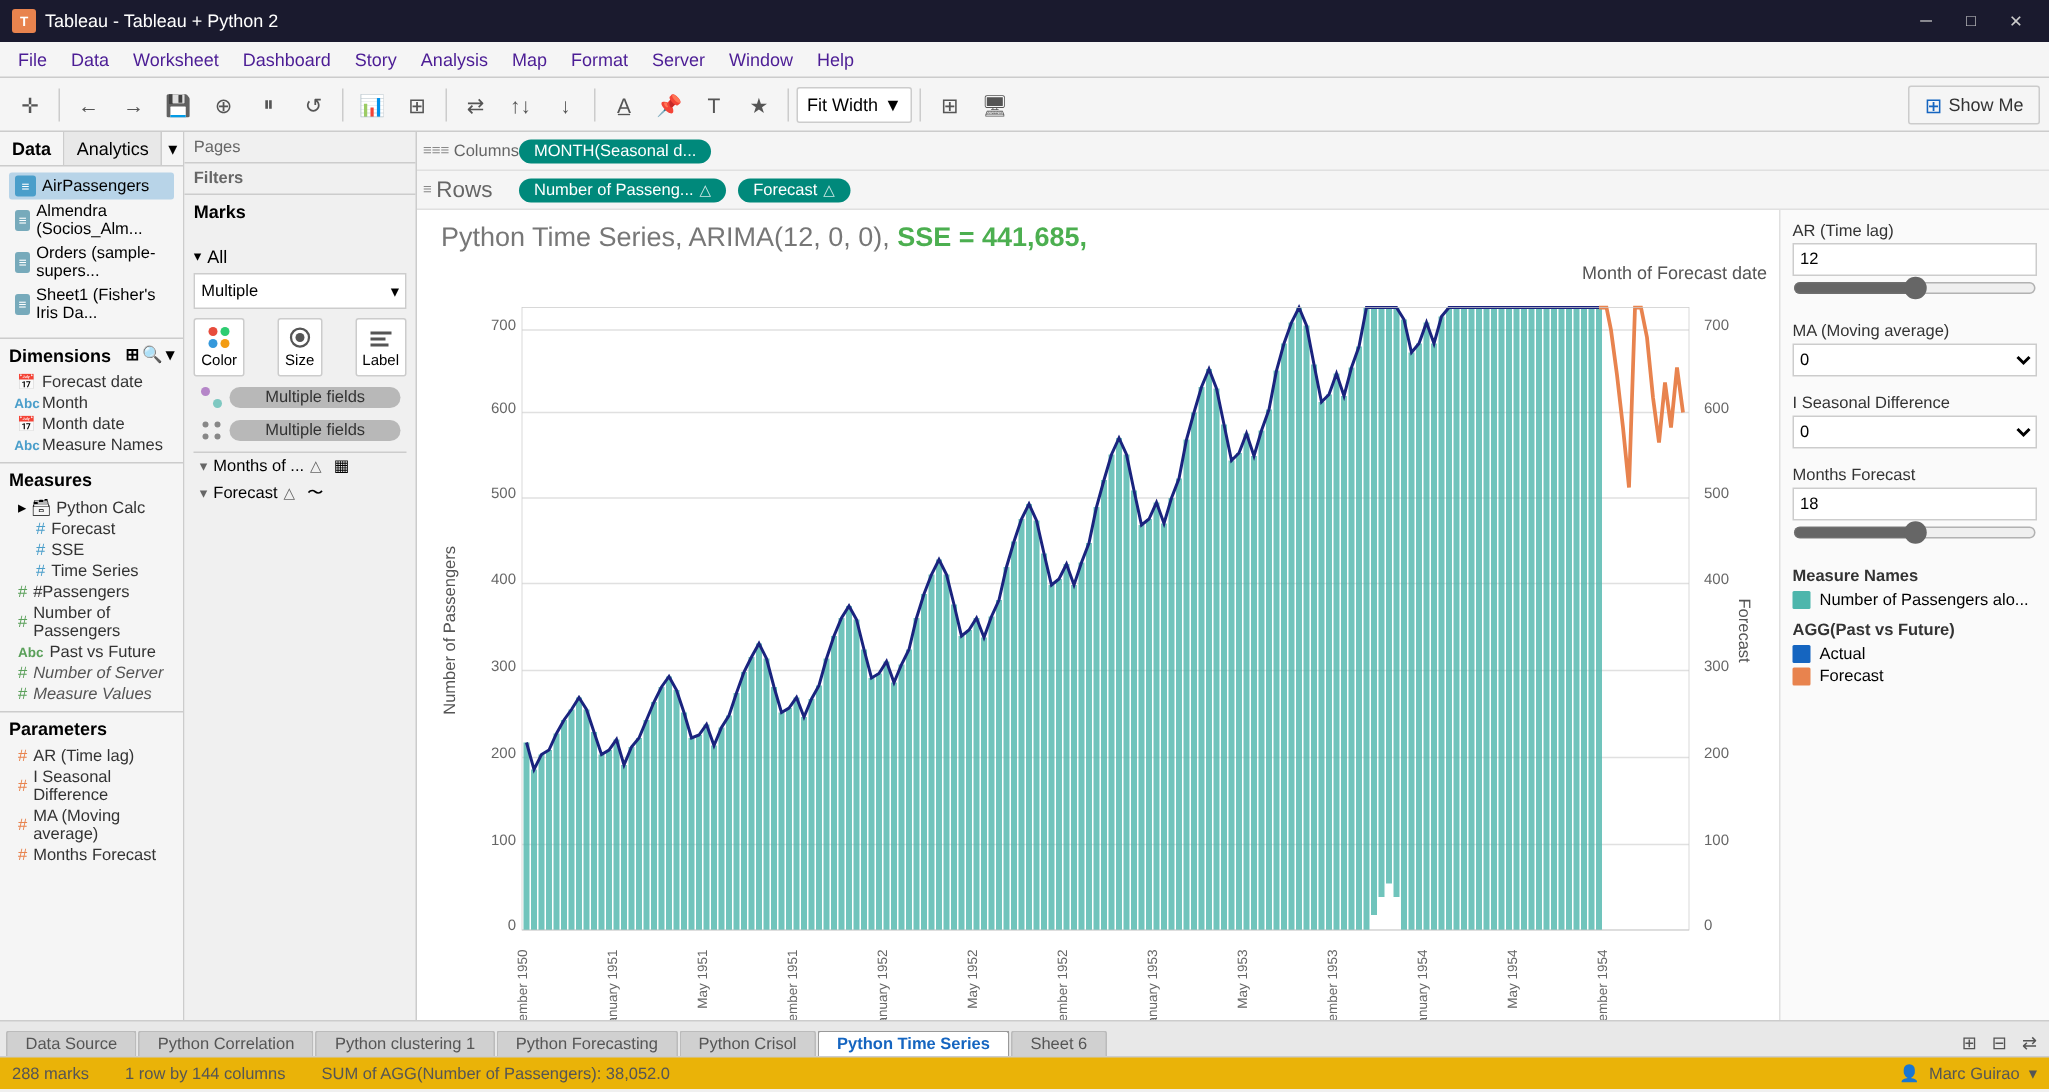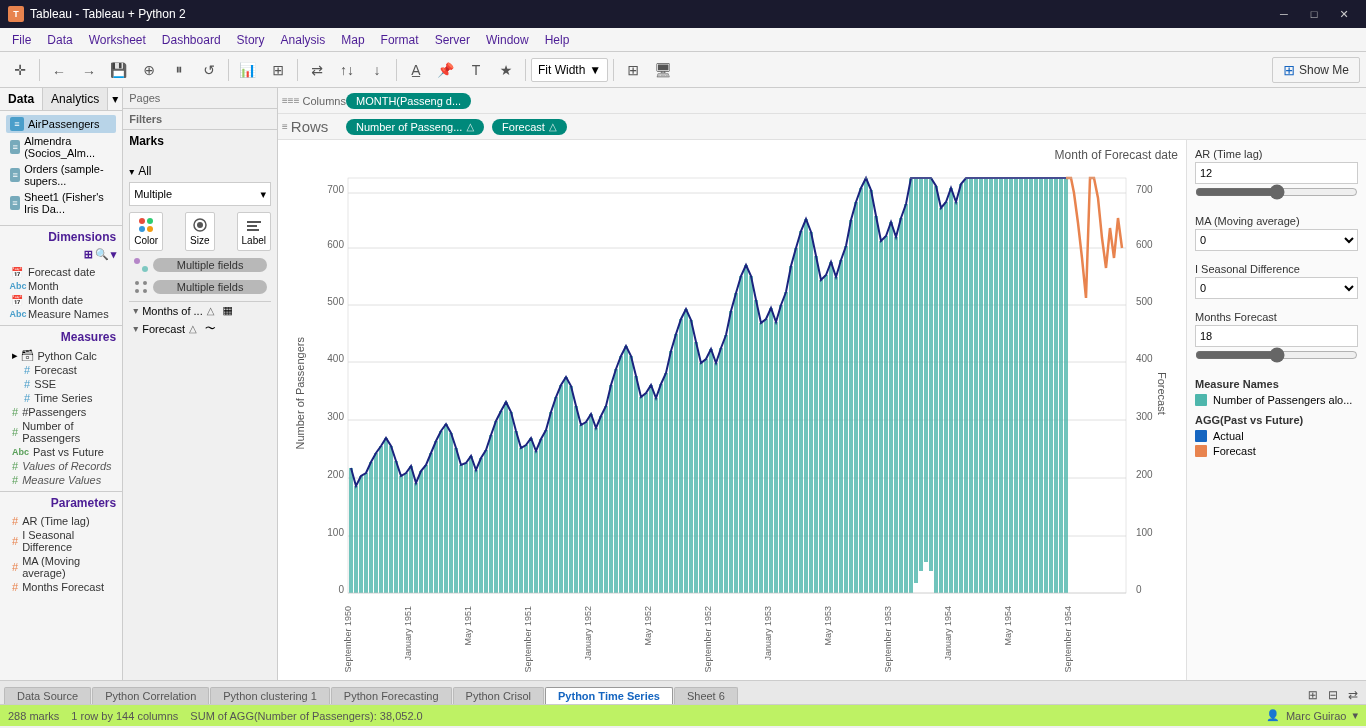--- a/index.html
+++ b/index.html
@@ -33,21 +33,21 @@
     .panel-tab.active { background: #f5f5f5; font-weight: bold; }
     .panel-tab-arrow { padding: 4px; cursor: pointer; }
 
     .data-source-section { padding: 4px 6px; }
     .ds-item { display: flex; align-items: center; gap: 4px; padding: 2px 4px; font-size: 11px; cursor: pointer; border-radius: 2px; }
     .ds-item.active { background: #b8d4e8; }
     .ds-icon { width: 14px; height: 14px; border-radius: 2px; display: flex; align-items: center; justify-content: center; font-size: 9px; color: white; }
     .ds-icon.db { background: #4a9eca; }
     .ds-icon.table { background: #7ab; }
 
-    .section-header { padding: 4px 6px; font-weight: bold; font-size: 12px; color: #4c1d95; display: flex; align-items: flex-end; gap: 4px; border-top: 1px solid #ccc; margin-top: 4px; flex-direction: column; }
+    .section-header { padding: 4px 6px; font-weight: bold; font-size: 12px; color: #000000; display: flex; align-items: flex-start; gap: 4px; border-top: 1px solid #ccc; margin-top: 4px; }
     .section-header-icons { margin-left: auto; display: flex; gap: 2px; }
     .field-item { display: flex; align-items: center; gap: 4px; padding: 1px 6px 1px 12px; font-size: 11px; cursor: pointer; }
     .field-icon { width: 12px; height: 12px; display: flex; align-items: center; justify-content: center; font-size: 10px; }
     .field-icon.blue { color: #4a9eca; }
     .field-name { font-size: 11px; color: #333; }
     .field-name.italic { font-style: italic; color: #555; }
 
     .sub-item { padding-left: 24px; }
 
     
@@ -94,21 +94,21 @@
     .legend-color { width: 12px; height: 12px; border-radius: 1px; }
 
     
     .tabs-bar { height: 24px; background: #e8e8e8; display: flex; align-items: flex-end; border-top: 1px solid #ccc; padding-left: 4px; }
     .sheet-tab { padding: 2px 12px; font-size: 11px; cursor: pointer; background: #d0d0d0; border: 1px solid #bbb; border-bottom: none; border-radius: 2px 2px 0 0; margin-right: 1px; color: #555; }
     .sheet-tab.active { background: white; color: #1565c0; font-weight: bold; border-color: #999; }
     .tab-icons { margin-left: auto; display: flex; align-items: center; gap: 2px; padding-right: 4px; }
     .tab-icon-btn { padding: 2px 4px; cursor: pointer; font-size: 12px; color: #555; }
 
     
-    .status-bar { height: 22px; background: #bef264; border-top: 1px solid #ccc; display: flex; align-items: center; padding: 0 8px; font-size: 11px; color: #555; gap: 12px; }
+    .status-bar { height: 22px; background: #eab308; border-top: 1px solid #ccc; display: flex; align-items: center; padding: 0 8px; font-size: 11px; color: #555; gap: 24px; }
     .status-right { margin-left: auto; display: flex; align-items: center; gap: 6px; }
 
     .x-axis-title { text-align: right; font-size: 12px; color: #555; margin-bottom: 16px; }
   </style>
 </head>
 <body>
 
 <div class="title-bar">
   <div class="title-bar-left">
     <div class="title-bar-icon">T</div>
@@ -252,21 +252,21 @@
     <div class="field-item">
       <span style="color:#5aa05a; font-size:11px;">#</span>
       <span class="field-name">Number of Passengers</span>
     </div>
     <div class="field-item">
       <span style="font-size:9px; font-weight:bold; color:#5aa05a;">Abc</span>
       <span class="field-name">Past vs Future</span>
     </div>
     <div class="field-item">
       <span style="color:#5aa05a; font-size:11px;">#</span>
-      <span class="field-name italic">Values of Records</span>
+      <span class="field-name italic">Number of Server</span>
     </div>
     <div class="field-item">
       <span style="color:#5aa05a; font-size:11px;">#</span>
       <span class="field-name italic">Measure Values</span>
     </div>
 
     <div class="section-header">
       <span>Parameters</span>
     </div>
     <div class="field-item">
@@ -371,21 +371,21 @@
   </div>
 
   <div class="chart-area">
 
     <div class="shelf-row">
       <div class="shelf-label">
         <span style="color:#888; font-size:10px;">≡≡≡</span>
         <span style="font-size:11px;">Columns</span>
       </div>
       <div class="shelf-pill teal-pill">
-        <span>MONTH(Passeng d...</span>
+        <span>MONTH(Seasonal d...</span>
       </div>
     </div>
 
     <div class="shelf-row">
       <div class="shelf-label">
         <span style="color:#888; font-size:10px;">≡</span>
         <span style="font-size:15px;">Rows</span>
       </div>
       <div class="shelf-pill teal-pill">
         <span>Number of Passeng...</span>
@@ -394,20 +394,24 @@
       <div class="shelf-pill teal-pill" style="margin-left:4px;">
         <span>Forecast</span>
         <span class="delta">△</span>
       </div>
     </div>
 
     <div style="display:flex; flex:1; overflow:hidden;">
 
       <div class="chart-main" style="padding: 8px 8px 8px 16px;">
 
+        <div style="font-size:18px; color:#777; margin-bottom:6px;">
+          <span>Python Time Series, ARIMA(12, 0, 0),</span>
+          <span style="color:#4CAF50; font-weight:bold;">SSE = 441,685,</span>
+        </div>
 
         <div class="x-axis-title">Month of Forecast date</div>
 
         <div style="position:relative; display:flex;">
 
           <div style="display:flex; align-items:center; width:22px; position:relative;">
             <span style="writing-mode:vertical-rl; transform:rotate(180deg); font-size:11px; color:#555; white-space:nowrap;">Number of Passengers</span>
           </div>
 
           <svg width="840" height="430" style="overflow:visible;">

